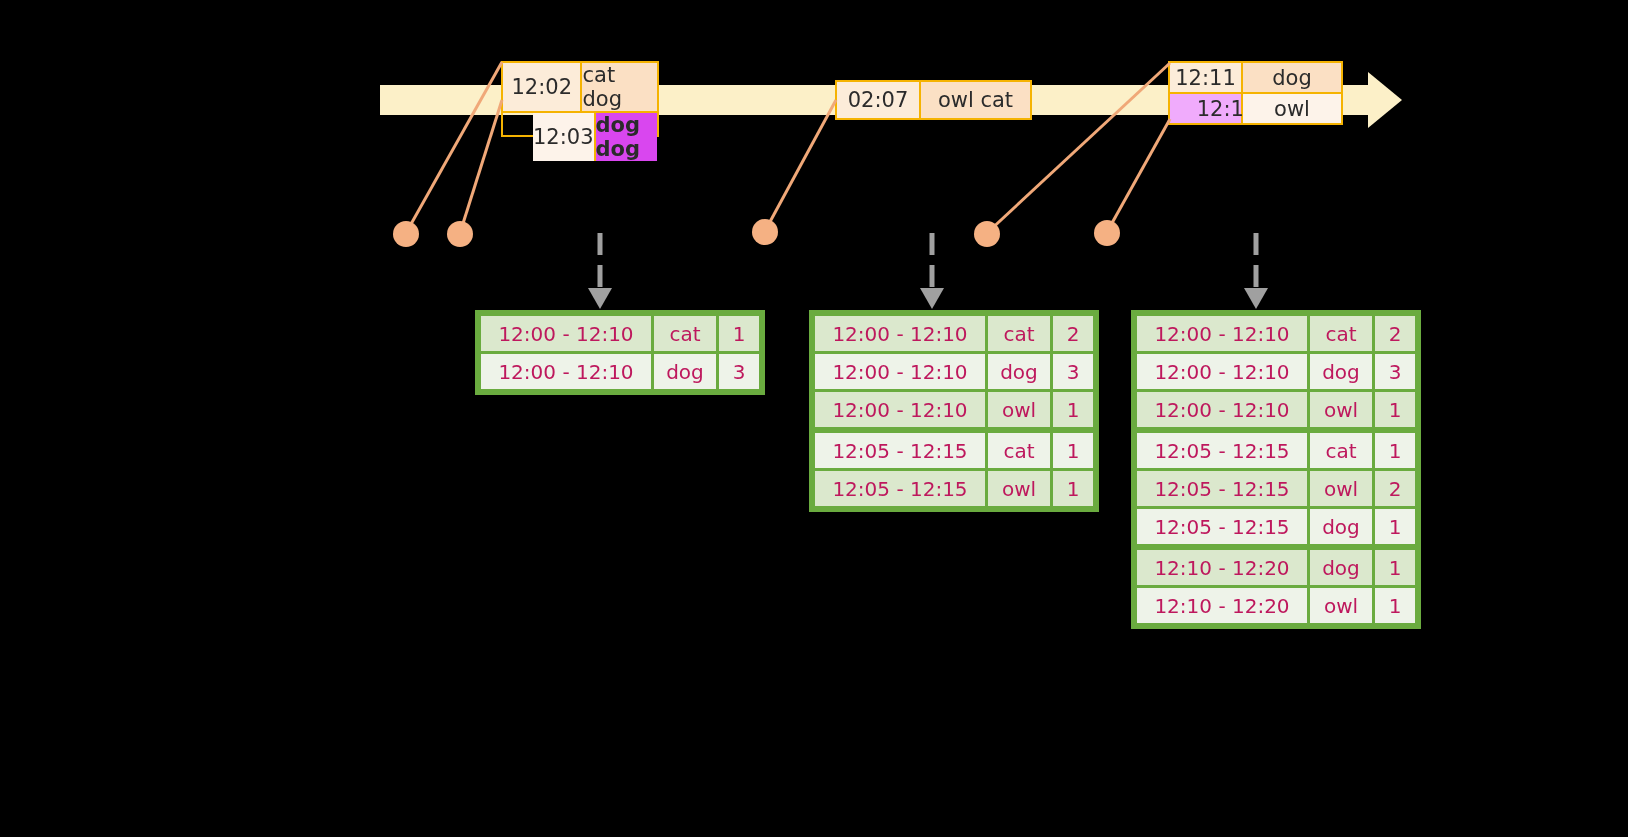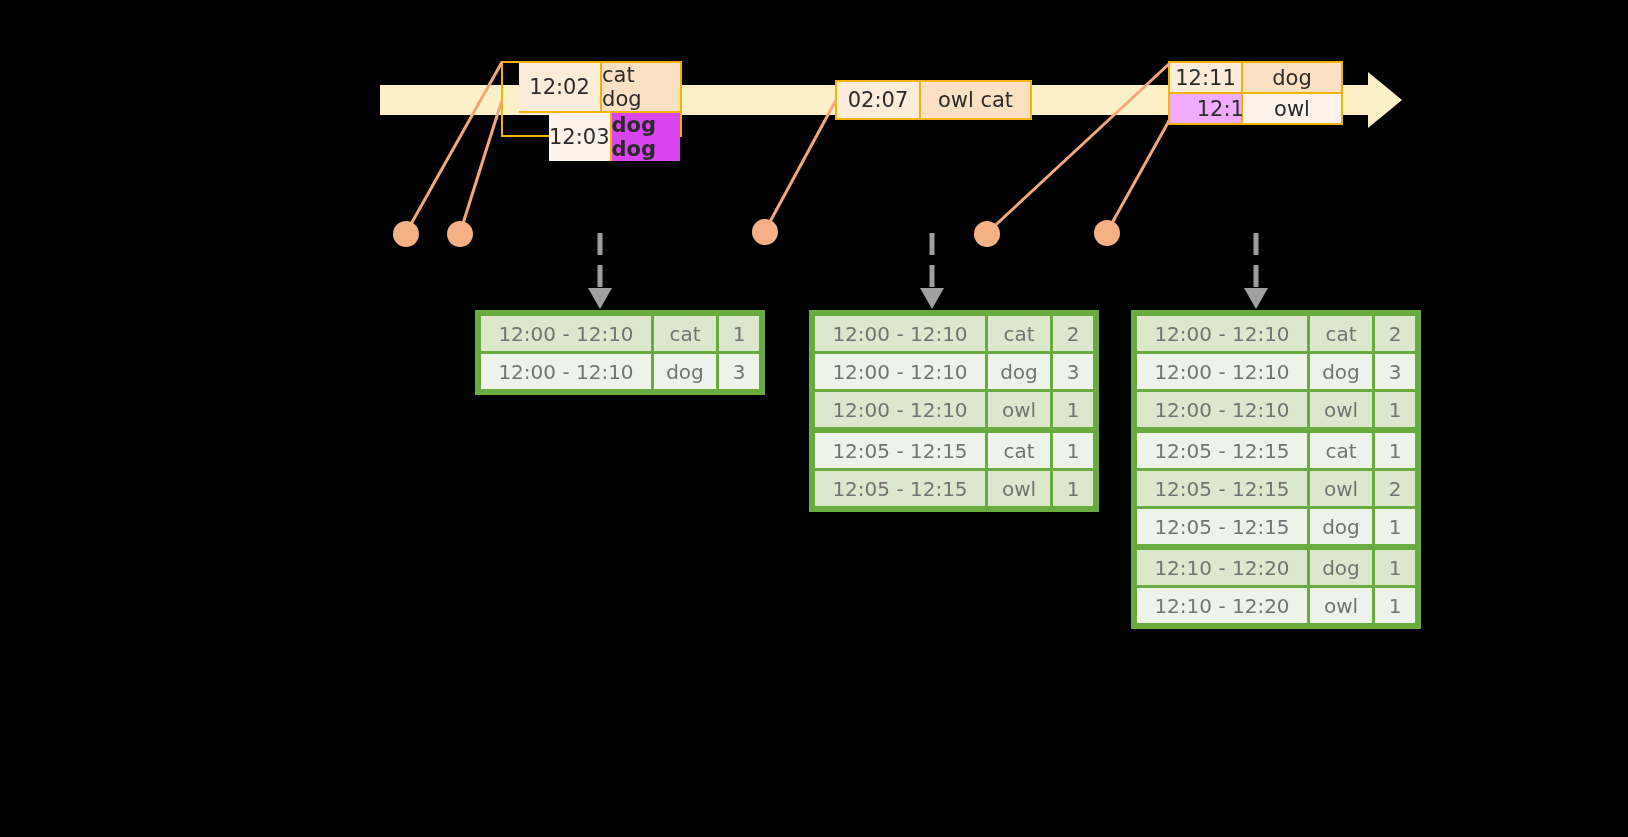--- a/index.html
+++ b/index.html
@@ -98,39 +98,39 @@
   .res-row {
     display: flex;
     gap: 3px;
     height: 35px;
   }
   .res-cell {
     display: flex;
     align-items: center;
     justify-content: center;
     font-size: 20px;
-    color: #737373;
+    color: #be185d;
     box-sizing: border-box;
   }
   .res-window { width: 170px; }
   .res-key    { width: 62px; }
   .res-count  { width: 40px; }
   .shade-dark  .res-cell { background: #dbe8cd; }
   .shade-light .res-cell { background: #eef3e9; }
   .group-gap { margin-top: 3px; }
 </style>
 </head>
 <body>
 
 <div id="stage">
 
   <div class="timeline-bar" style="left:380px; top:85px; width:1000px; height:30px;"></div>
   <div class="timeline-head" style="left:1368px; top:72px;"></div>
 
-  <div class="event-box tone-a" style="left:501px; top:61px; width:181px; height:76px;padding-left:16px;">
+  <div class="event-box tone-a" style="left:501px; top:61px; width:158px; height:76px;">
     <div class="event-row">
       <div class="event-time" style="width:84px;">12:02</div>
       <div class="event-words">cat dog</div>
     </div>
     <div class="event-row">
       <div class="event-time" style="width:84px; background:#fdf3ea;margin-left:30px;">12:03</div>
       <div class="event-words" style="background:#d946ef;font-weight:bold;">dog dog</div>
     </div>
   </div>
 

